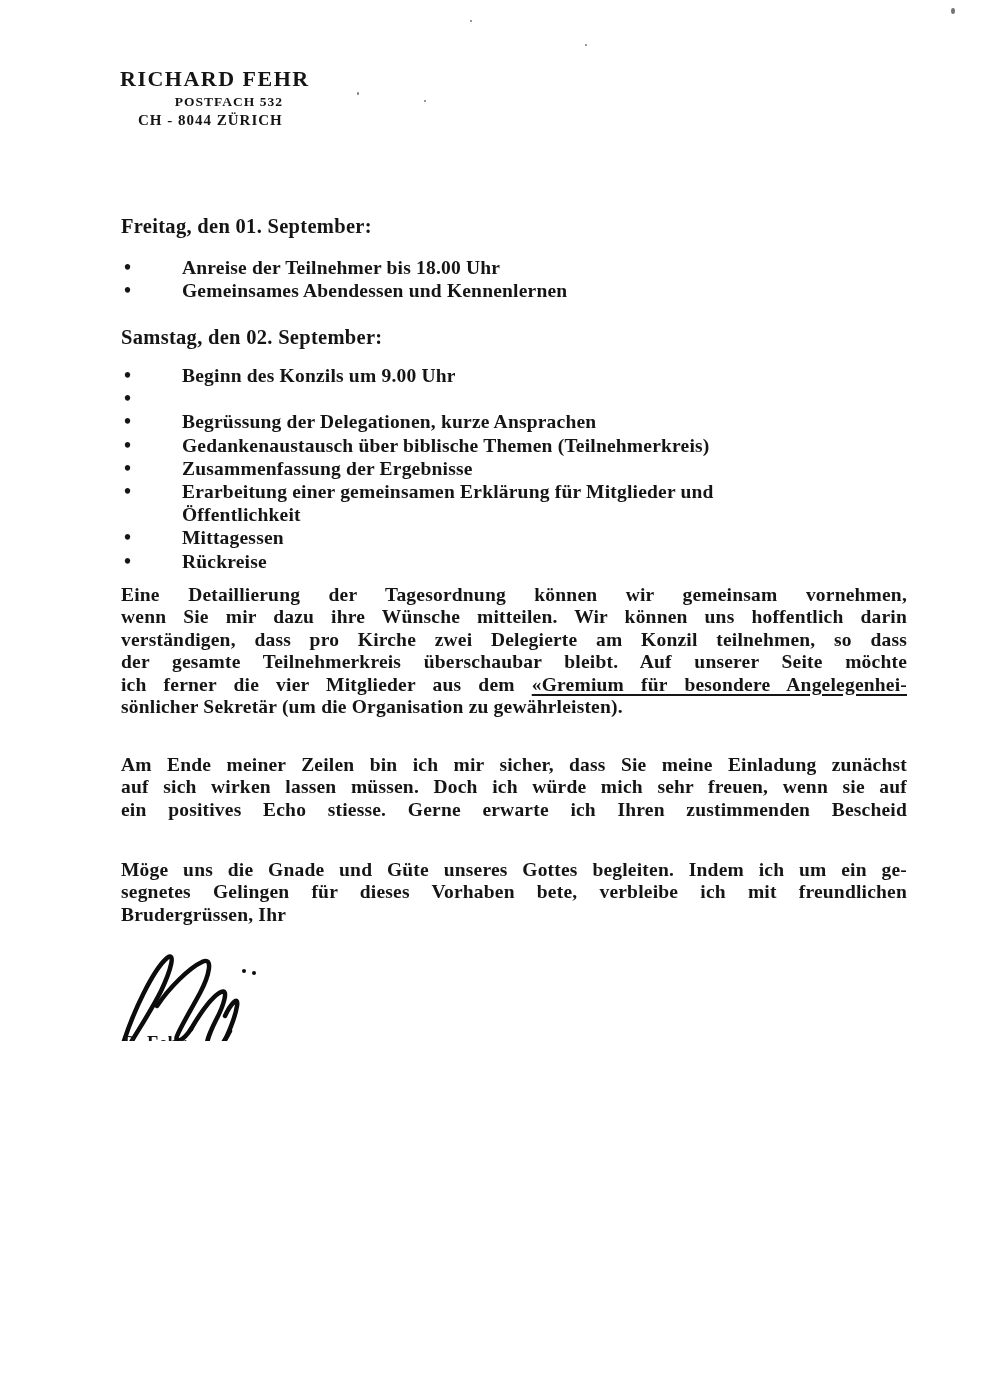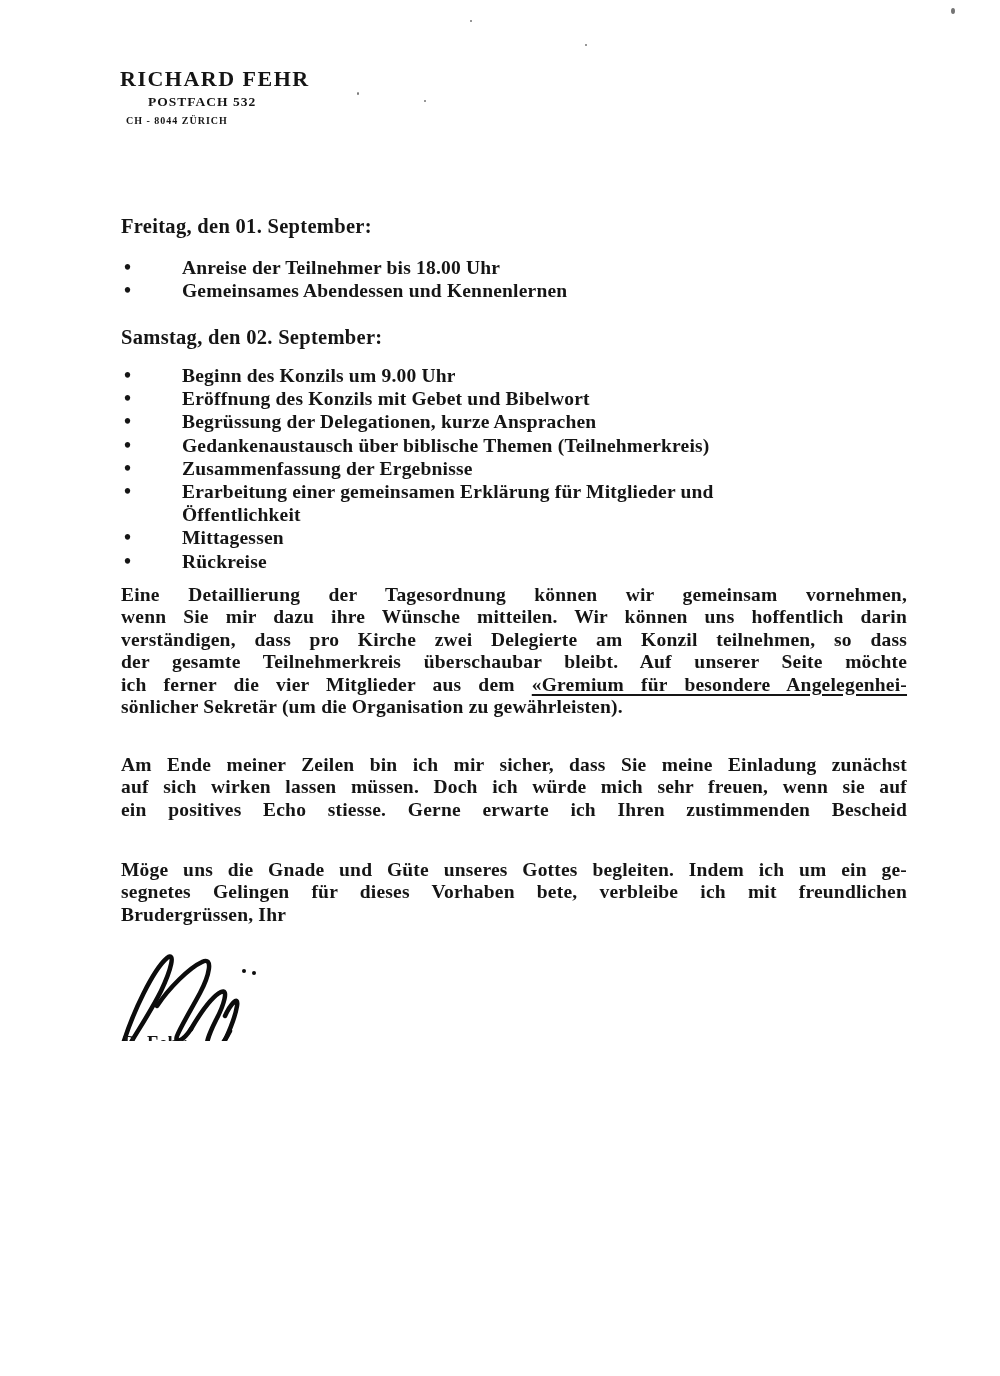--- a/index.html
+++ b/index.html
@@ -5,22 +5,22 @@
   html,body{margin:0;padding:0;background:#fff;}
   .page{
     position:relative;width:1000px;height:1041px;background:#fff;
     color:#151515;font-family:"Liberation Serif", serif;font-weight:700;
     overflow:hidden;
   }
   
   .letterhead{position:absolute;left:120px;top:66px;}
   .lh-name{font-size:22px;letter-spacing:1.5px;line-height:26px;}
   .lh-sub{font-size:13.5px;letter-spacing:1px;line-height:19px;}
-  .lh-sub1{margin-left:28px;}
-  .lh-sub2{margin-left:6px;font-size:10px;}
+  .lh-sub1{margin-left:28px;text-align:center;}
+  .lh-sub2{margin-left:18px;font-size:15px;}
   
   .content{position:absolute;left:121px;top:0;width:786px;height:1376px;}
   .heading{position:absolute;margin:0;font-size:20.5px;line-height:24px;letter-spacing:0.3px;}
   .h-fri{top:214px;}
   .h-sat{top:325px;}
   .bullets{position:absolute;left:0;width:786px;}
   .b-fri{top:256px;}
   .b-sat{top:364px;}
   .bullet-row{display:grid;grid-template-columns:61px 1fr;}
   .dot{font-size:20px;line-height:23.2px;padding-left:3px;}
@@ -71,21 +71,20 @@
 
     <h2 class="heading h-sat">Samstag, den 02. September:</h2>
 
     <div class="bullets b-sat">
       <div class="bullet-row">
         <span class="dot">•</span>
         <span class="btext">Beginn des Konzils um 9.00 Uhr</span>
       </div>
       <div class="bullet-row">
         <span class="dot">•</span>
-        <span class="btext">Eröffnung des Konzils mit Gebet und Bibelwort</span>
       </div>
       <div class="bullet-row">
         <span class="dot">•</span>
         <span class="btext">Begrüssung der Delegationen, kurze Ansprachen</span>
       </div>
       <div class="bullet-row">
         <span class="dot">•</span>
         <span class="btext">Gedankenaustausch über biblische Themen (Teilnehmerkreis)</span>
       </div>
       <div class="bullet-row">

